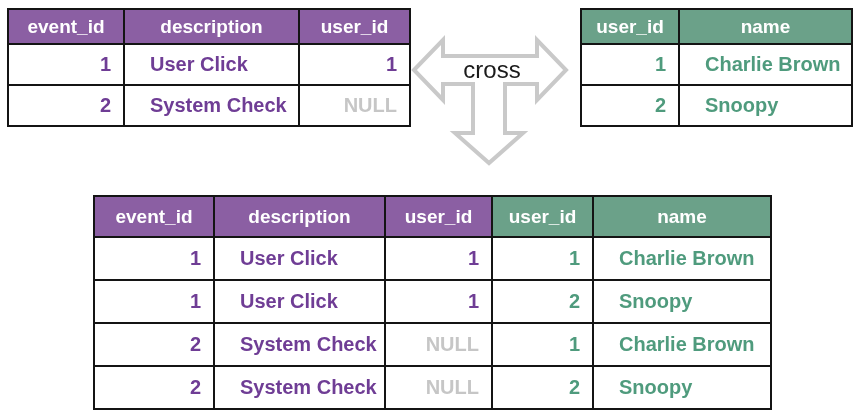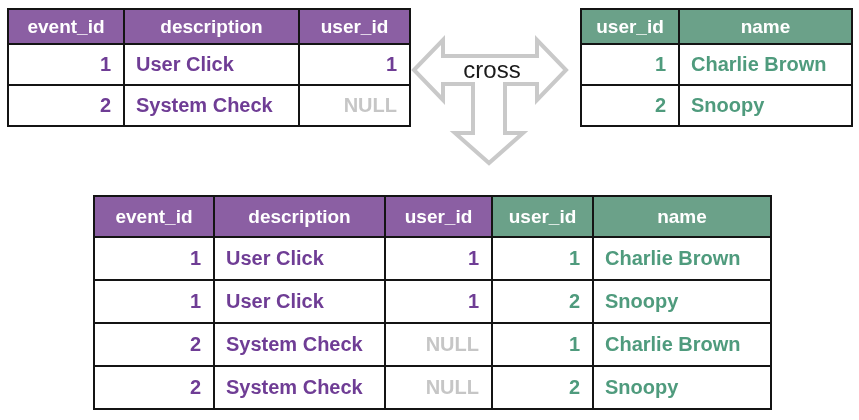--- a/index.html
+++ b/index.html
@@ -38,21 +38,21 @@
     font-size: 20px;
     font-weight: bold;
     background: #ffffff;
   }
   th.h-purple { background: var(--purple-header); }
   th.h-green  { background: var(--green-header); }
   td.t-purple { color: var(--purple-text); }
   td.t-green  { color: var(--green-text); }
   td.null     { color: var(--null-gray); padding-left: 16px; }
   td.num { text-align: right; padding-right: 12px; }
-  td.txt { text-align: left;  padding-left: 11px; }
+  td.txt { text-align: left;  padding-left: 25px; }
 
   
   .tbl-events { left: 7px; top: 8px; }
   .tbl-events th { height: 33px; }
   .tbl-events td { height: 39px; }
   .tbl-events th:nth-child(1) { width: 114px; }
   .tbl-events th:nth-child(2) { width: 173px; }
   .tbl-events th:nth-child(3) { width: 109px; }
 
   

